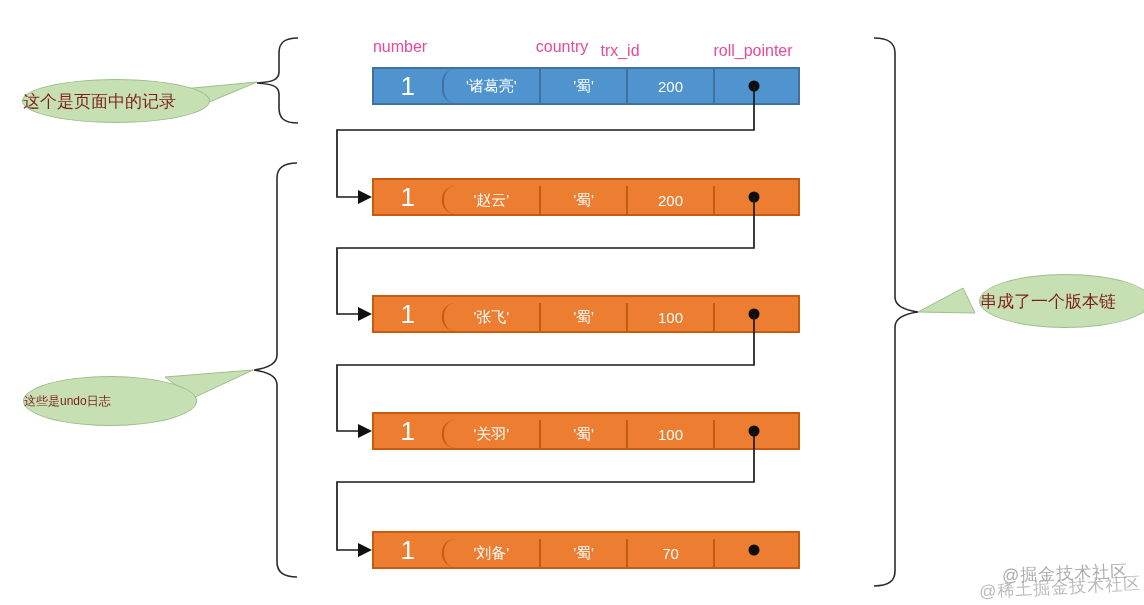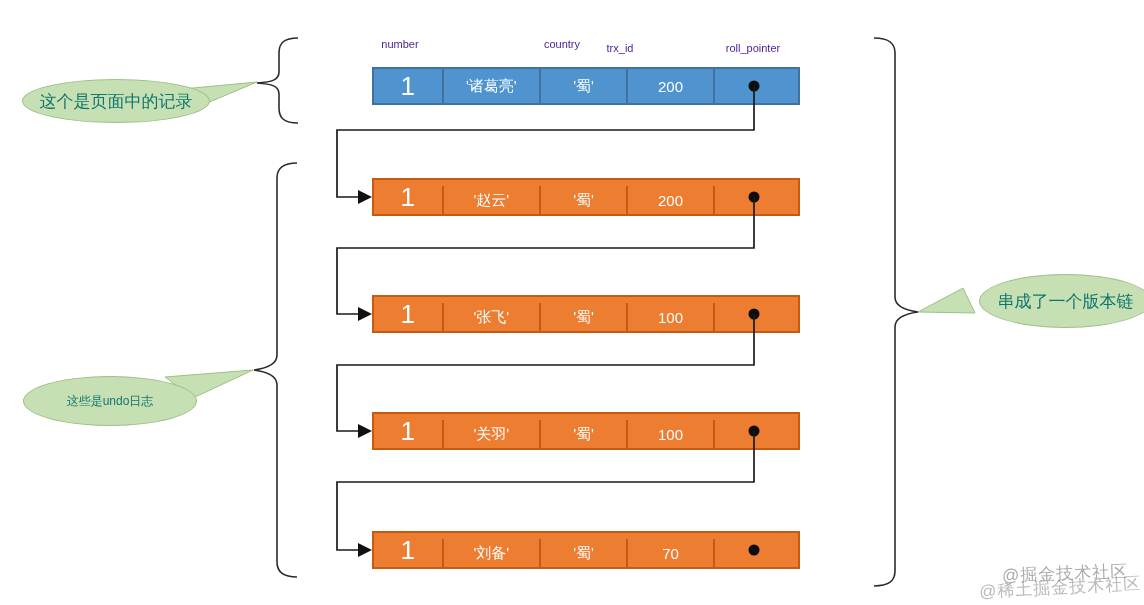--- a/index.html
+++ b/index.html
@@ -5,46 +5,46 @@
   html,body{margin:0;padding:0;background:#ffffff;}
   body{font-family:"Liberation Sans","DejaVu Sans",sans-serif;}
   #canvas{position:relative;width:1144px;height:605px;background:#ffffff;overflow:hidden;}
 
   svg.layer{position:absolute;left:0;top:0;width:1144px;height:605px;pointer-events:none;}
   #layer-under{z-index:1;}
   #layer-over{z-index:3;}
 
   .col-header{
     position:absolute;transform:translateX(-50%);
-    font-size:11px;color:#4c1d95;white-space:nowrap;z-index:2;
+    font-size:16px;color:#ec4899;white-space:nowrap;z-index:2;
   }
 
   .row{
     position:absolute;left:372px;width:428px;height:38px;
     display:flex;box-sizing:border-box;z-index:2;
   }
   .row.page-record{background:#4f94cf;border:2px solid #41719c;}
   .row.undo-log{background:#ed7d31;border:2px solid #c55a11;}
   .cell{
     box-sizing:border-box;display:flex;align-items:center;justify-content:center;
     color:#ffffff;font-size:15px;white-space:nowrap;overflow:hidden;
   }
   .page-record .cell + .cell{border-left:2px solid #41719c;}
   .undo-log  .cell + .cell{border-left:2px solid #c55a11;margin-top:6px;}
   .cell.c-number{width:70px;font-size:26px;font-weight:400;}
-  .cell.c-name{width:101px;}
+  .cell.c-name{width:101px;border-radius:13px;}
   .cell.c-country{width:90px;}
   .cell.c-trx{width:90px;}
   .cell.c-roll{width:88px;}
 
   .bubble{
     position:absolute;z-index:2;
     background:#c6e0b4;border:1.5px solid #9cbf8a;border-radius:50%;
-    display:flex;align-items:center;justify-content:center;
-    color:#0f766e;box-sizing:border-box;text-align:center;
+    display:flex;align-items:center;
+    color:#7f1d1d;box-sizing:border-box;text-align:center;
   }
   #bubble-page-record{left:22px;top:79px;width:188px;height:44px;font-size:17px;}
   #bubble-undo-logs{left:23px;top:376px;width:174px;height:50px;font-size:12px;}
   #bubble-version-chain{left:979px;top:274px;width:173px;height:54px;font-size:17px;}
 
   .watermark{
     position:absolute;z-index:4;white-space:nowrap;letter-spacing:1px;
     font-size:17px;pointer-events:none;
   }
   #watermark-1{right:16px;top:562px;color:rgba(150,150,150,.8);transform:rotate(-2deg);}

